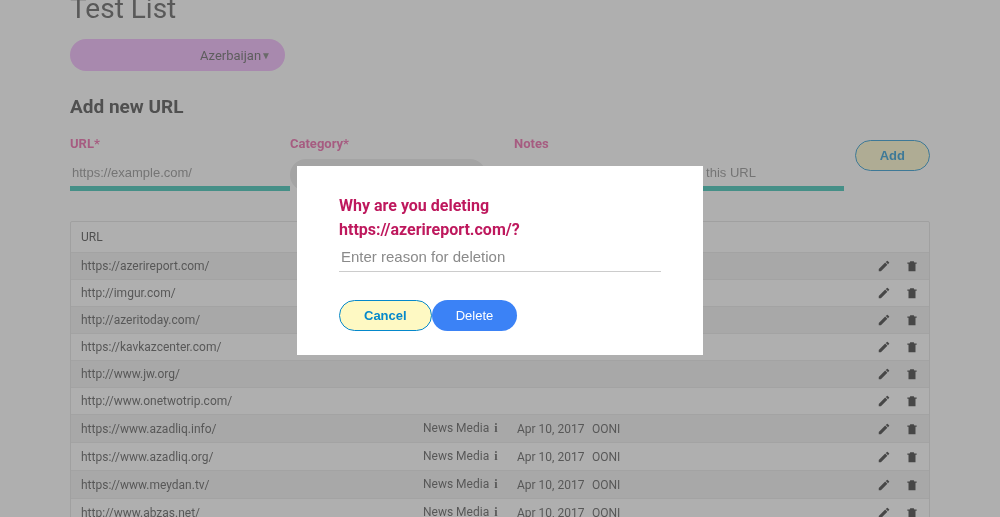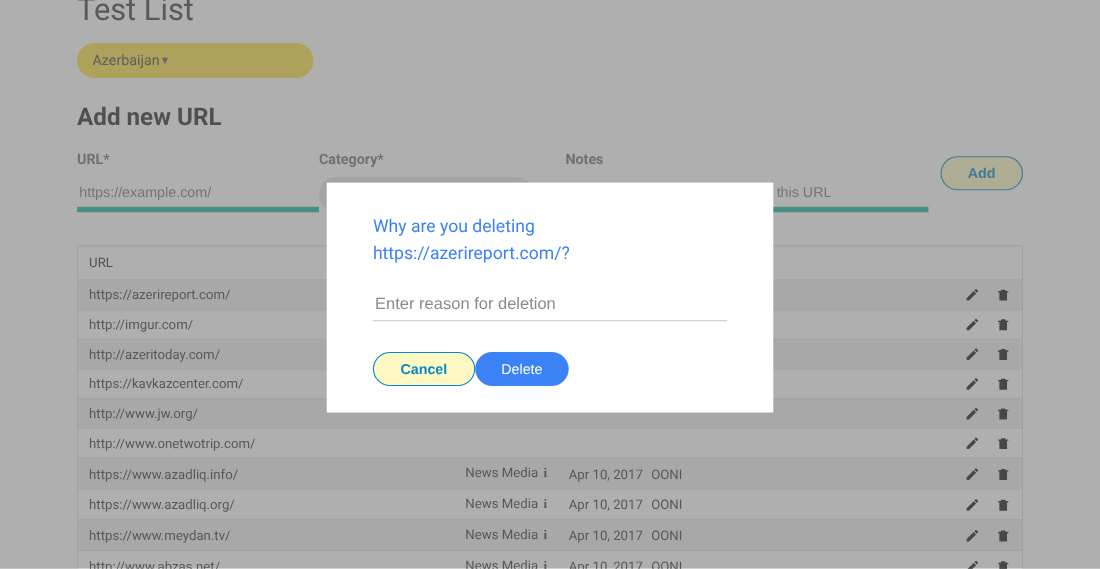--- a/index.html
+++ b/index.html
@@ -18,47 +18,47 @@
 .page-title {
   font-size: 28px;
   font-weight: 400;
   color: #404040;
   margin-top: -8px;
   margin-bottom: 14px;
 }
 .locale-select {
   width: 215px;
   height: 32px;
-  background: #fde047;
+  background: #f0abfc;
   border: none;
   border-radius: 16px;
   padding: 0 14px;
   font-size: 13px;
   color: #4a4a4a;
   display: flex;
   align-items: center;
-  justify-content: flex-start;
+  justify-content: flex-end;
   margin-bottom: 24px;
 }
 .locale-select .arrow { font-size: 10px; color: #666; }
 .section-heading {
-  font-size: 22px;
+  font-size: 19px;
   font-weight: 700;
   color: #2d2d2d;
   margin-bottom: 18px;
 }
 .form-row { display: flex; gap: 0; align-items: flex-start; }
 .form-field { display: flex; flex-direction: column; }
 .form-field.url { width: 220px; }
 .form-field.category { width: 224px; }
 .form-field.notes { width: 330px; }
 .form-label {
   font-size: 13px;
   font-weight: 700;
-  color: #737373;
+  color: #ec4899;
   margin-bottom: 8px;
 }
 .text-input {
   border: none;
   border-bottom: 5px solid #14b8a6;
   background: transparent;
   padding: 6px 2px;
   font-size: 13px;
   color: #323232;
   width: 100%;
@@ -150,24 +150,23 @@
   justify-content: center;
 }
 .modal {
   margin-top: 166px;
   width: 406px;
   background: #fff;
   padding: 28px 42px 24px 42px;
 }
 .modal-title {
   font-size: 16px;
-  font-weight: 400;
+  font-weight: 700;
   line-height: 1.5;
-  color: #3b82f6;
-  margin-bottom: 20px;
+  color: #be185d;
 }
 .modal-input {
   border: none;
   border-bottom: 1px solid #ccc;
   width: 100%;
   padding: 6px 2px;
   font-size: 15px;
 }
 .modal-input::placeholder { color: #8a8a8a; }
 .modal-actions {

